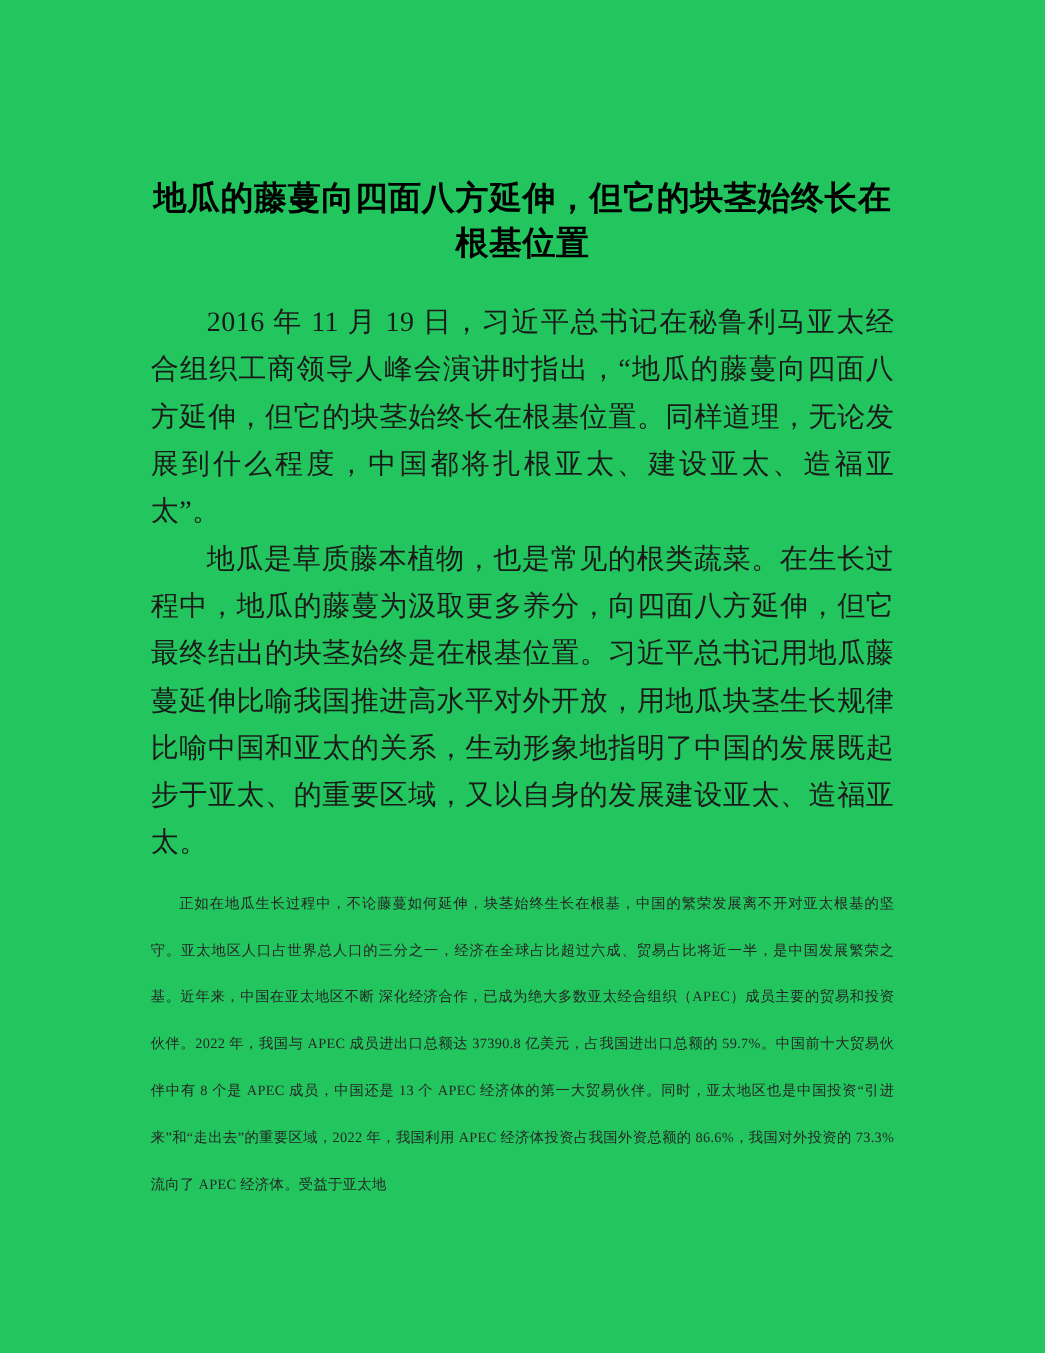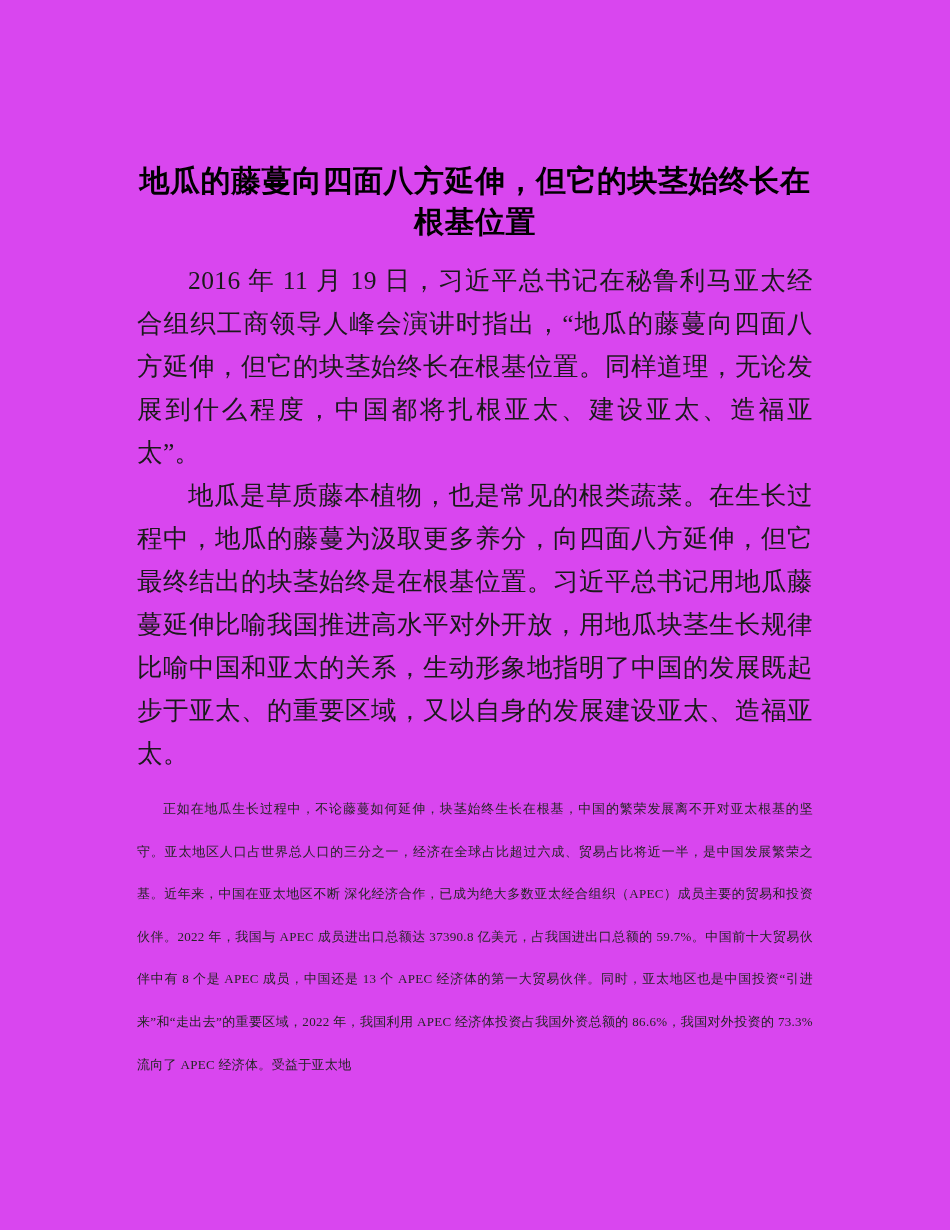--- a/index.html
+++ b/index.html
@@ -5,21 +5,21 @@
   html, body {
     margin: 0;
     padding: 0;
     background: #ffffff;
   }
 
   .page {
     position: relative;
     width: 950px;
     height: 1230px;
-    background: #d946ef;
+    background: #22c55e;
     overflow: hidden;
     box-sizing: border-box;
   }
 
   .content {
     position: absolute;
     left: 137px;
     top: 0;
     width: 676px;
   }
@@ -46,21 +46,21 @@
     font-size: 25.5px;
     line-height: 43px;
     color: #1a1a1a;
     text-align: justify;
     text-justify: inter-ideograph;
     text-indent: 2em;
     letter-spacing: 0.4px;
   }
 
   #para-1 {
-    margin-top: 17px;
+    margin-top: 29px;
   }
 
   #para-2 {
     margin-top: 0px;
   }
 
   
   .para-small {
     margin: 0;
     padding: 0;

